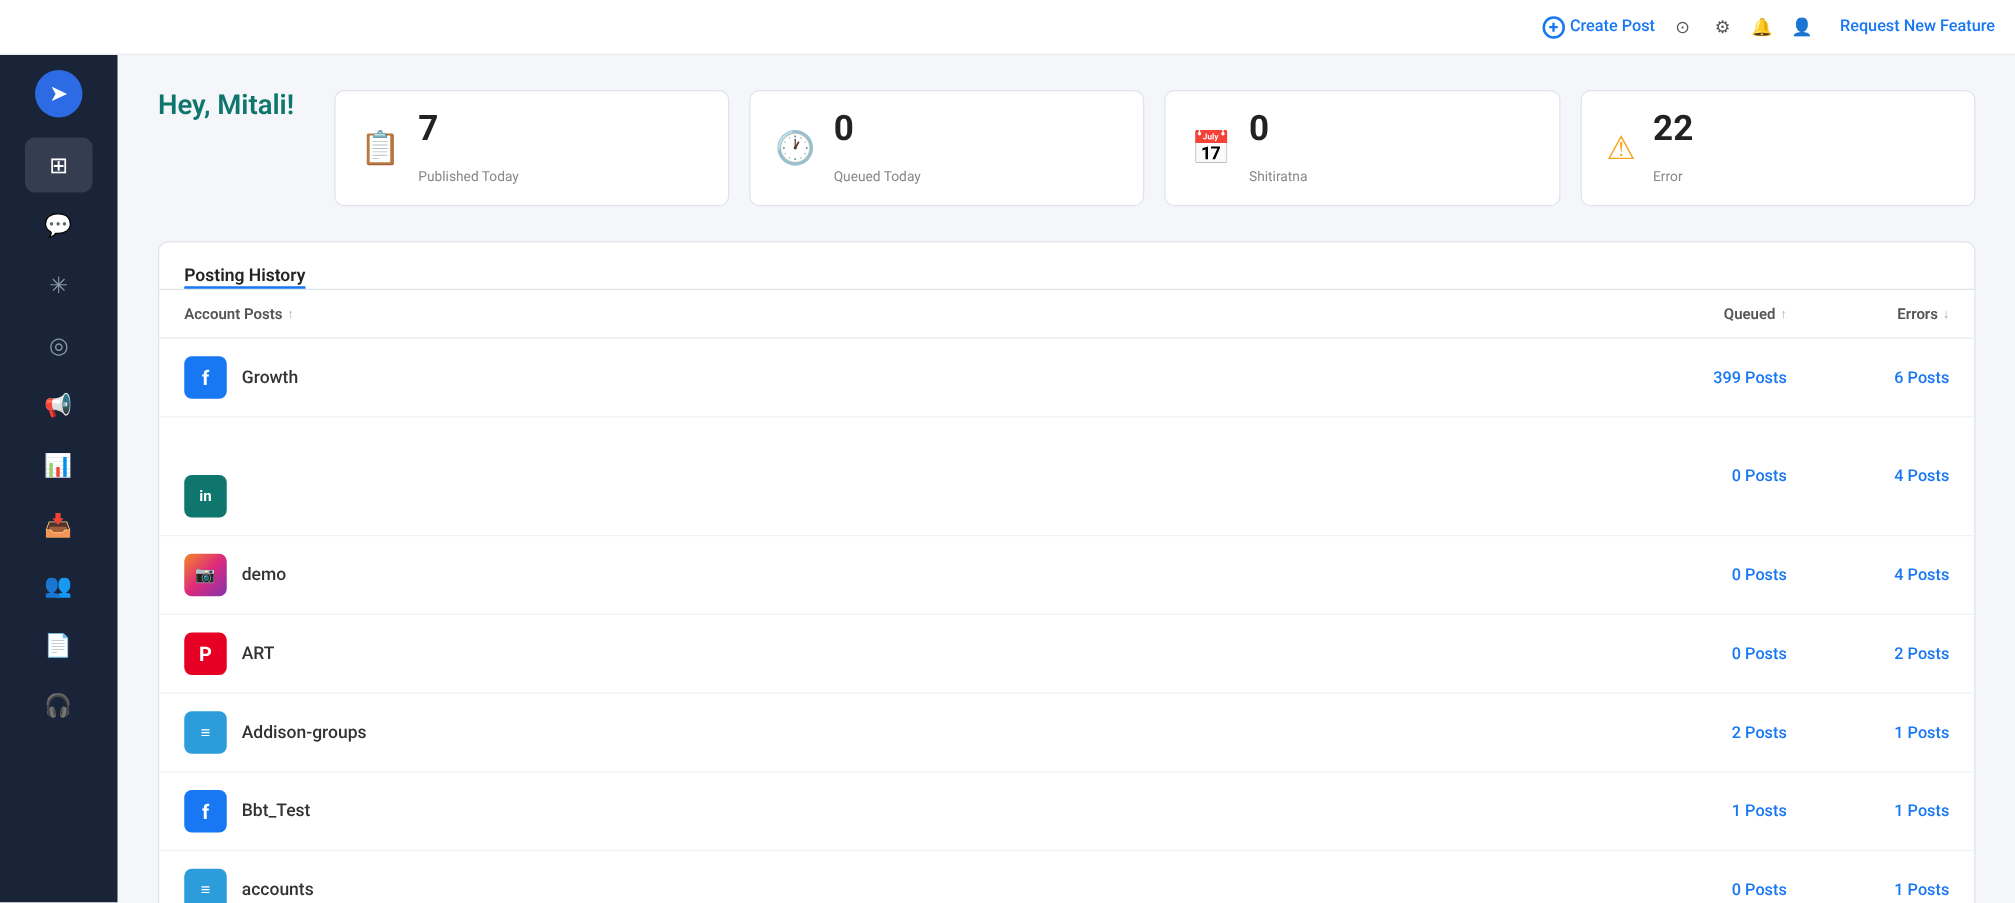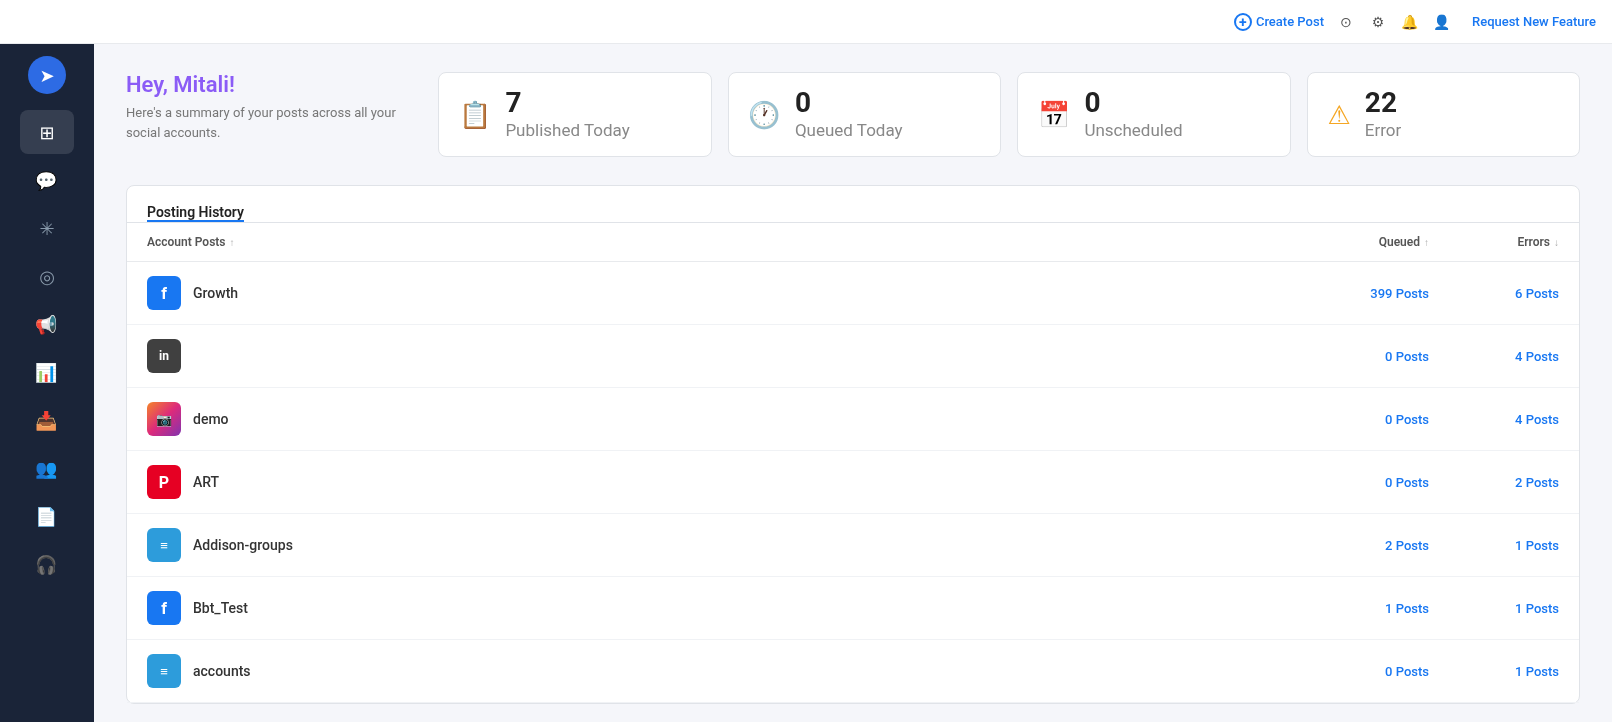--- a/index.html
+++ b/index.html
@@ -57,39 +57,39 @@
     
     .main {
       flex: 1;
       overflow-y: auto;
       padding: 28px 32px;
       background: #f5f6fa;
     }
 
     
     .greeting-section { display: flex; align-items: flex-start; gap: 32px; margin-bottom: 28px; }
-    .greeting-text h2 { font-size: 22px; font-weight: 600; color: #8b5cf6; margin-bottom: 6px; }
+    .greeting-text h2 { font-size: 22px; font-weight: 600; color: #0f766e; margin-bottom: 6px; }
     .greeting-text p { font-size: 13px; color: #777; max-width: 280px; line-height: 1.5; }
 
     
     .stats-cards { display: flex; gap: 16px; flex: 1; }
     .stat-card {
       flex: 1;
       background: #fff;
       border: 1px solid #e0e3e8;
       border-radius: 8px;
       padding: 16px 20px;
       display: flex;
       align-items: center;
       gap: 14px;
       min-width: 140px;
     }
     .stat-icon { font-size: 26px; color: #6b9bd2; }
     .stat-number { font-size: 28px; font-weight: 700; color: #222; line-height: 1; }
-    .stat-label { font-size: 17px; color: #888; margin-top: 3px; }
+    .stat-label { font-size: 11px; color: #888; margin-top: 18px; }
 
     
     .posting-history { background: #fff; border-radius: 8px; border: 1px solid #e0e3e8; padding: 0; }
     .posting-history-header { padding: 16px 20px 0; border-bottom: 1px solid #e0e3e8; }
     .tab-label { font-size: 14px; font-weight: 600; color: #222; border-bottom: 2px solid #1877f2; display: inline-block; cursor: pointer; }
 
     
     .table-container { width: 100%; }
     .table-head { display: flex; padding: 12px 20px; border-bottom: 1px solid #e8eaed; }
     .col-name { flex: 1; font-size: 12px; font-weight: 600; color: #555; display: flex; align-items: center; gap: 4px; cursor: pointer; }
@@ -104,21 +104,21 @@
     .row-queued { width: 140px; text-align: right; font-size: 13px; color: #1877f2; font-weight: 500; }
     .row-errors { width: 130px; text-align: right; font-size: 13px; color: #1877f2; font-weight: 500; }
 
     
     .acct-icon {
       width: 34px; height: 34px; border-radius: 6px;
       display: flex; align-items: center; justify-content: center;
       color: #fff; font-size: 16px; font-weight: 700; flex-shrink: 0;
     }
     .acct-fb { background: #1877f2; }
-    .acct-linkedin { background: #404040; }
+    .acct-linkedin { background: #0f766e; margin-top: 32px; }
     .acct-instagram { background: linear-gradient(135deg, #f58529, #dd2a7b, #8134af); }
     .acct-pinterest { background: #e60023; }
     .acct-groups { background: #2d9cdb; }
 
     
     .plus-circle { width: 18px; height: 18px; border: 2px solid #1877f2; border-radius: 50%; display: flex; align-items: center; justify-content: center; color: #1877f2; font-size: 14px; font-weight: 700; }
 
     
     .warn-icon { color: #f5a623; font-size: 26px; }
 
@@ -153,21 +153,20 @@
     <div class="sidebar-item">👥</div>
     <div class="sidebar-item">📄</div>
     <div class="sidebar-item">🎧</div>
   </nav>
 
   <main class="main">
 
     <div class="greeting-section">
       <div class="greeting-text">
         <h2>Hey, Mitali!</h2>
-        <p>Here's a summary of your posts across all your social accounts.</p>
       </div>
       <div class="stats-cards">
 
         <div class="stat-card">
           <div class="stat-icon">📋</div>
           <div>
             <div class="stat-number">7</div>
             <div class="stat-label">Published Today</div>
           </div>
         </div>
@@ -177,21 +176,21 @@
           <div>
             <div class="stat-number">0</div>
             <div class="stat-label">Queued Today</div>
           </div>
         </div>
 
         <div class="stat-card">
           <div class="stat-icon">📅</div>
           <div>
             <div class="stat-number">0</div>
-            <div class="stat-label">Unscheduled</div>
+            <div class="stat-label">Shitiratna</div>
           </div>
         </div>
 
         <div class="stat-card">
           <div class="warn-icon">⚠</div>
           <div>
             <div class="stat-number">22</div>
             <div class="stat-label">Error</div>
           </div>
         </div>

